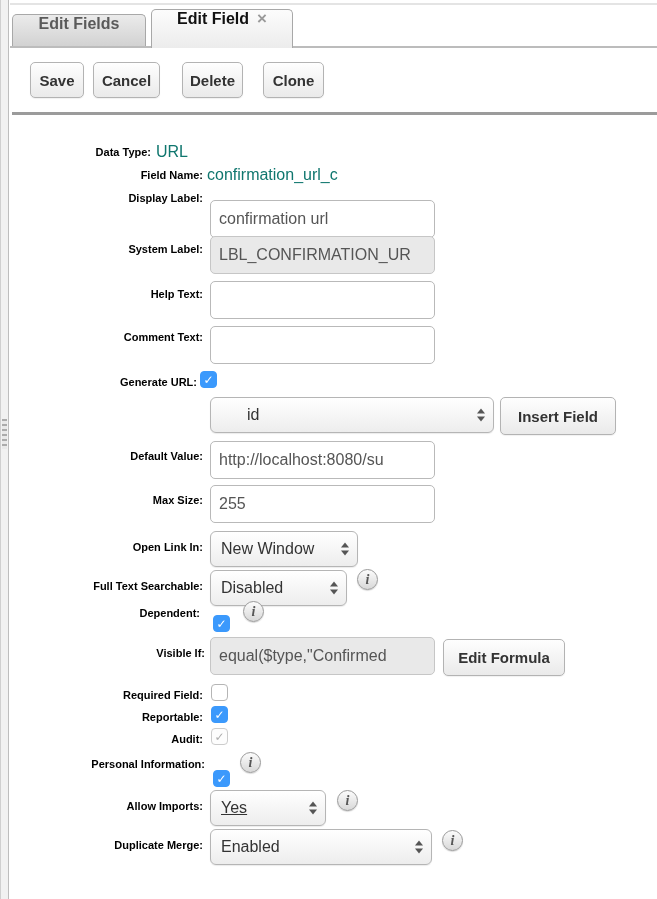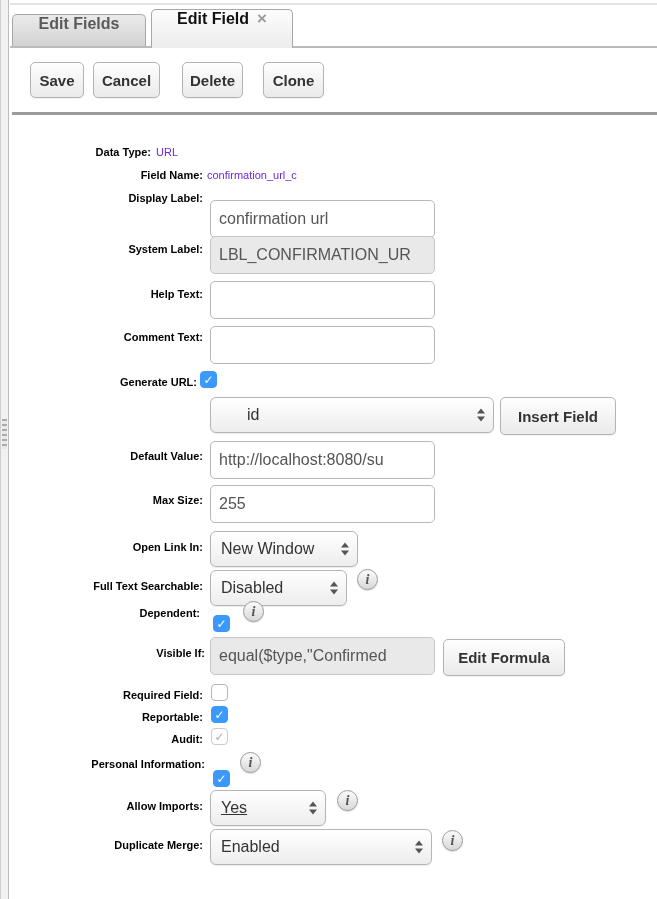--- a/index.html
+++ b/index.html
@@ -28,21 +28,21 @@
   .tab-close { margin-left:8px; color:#999; font-weight:bold; font-size:17px; line-height:17px; cursor:pointer; }
 
   
   .btn { position:absolute; height:36px; border:1px solid #b3b3b3; border-radius:5px;
          background:linear-gradient(#fefefe,#eaeaea); font-weight:bold; font-size:15px; color:#333;
          display:flex; align-items:center; justify-content:center; cursor:pointer;
          box-shadow:0 1px 1px rgba(0,0,0,0.06); }
 
   
   .lbl { position:absolute; font-weight:bold; font-size:11px; line-height:18px; color:#000; text-align:right; }
-  .val { position:absolute; font-size:11px; line-height:18px; color:#6d28d9; }
+  .val { position:absolute; font-size:16px; line-height:18px; color:#0f766e; }
   .ti  { position:absolute; width:225px; height:38px; border:1px solid #b9b9b9; border-radius:5px;
          background:#fff; font-family:inherit; font-size:16px; color:#555; padding:0 8px; outline:none; }
   .ti.dis { background:#e9e9e9; border-color:#c6c6c6; color:#555; }
   .sel { position:absolute; height:36px; border:1px solid #b5b5b5; border-radius:6px;
          background:linear-gradient(#ffffff,#ededed); display:flex; align-items:center;
          padding:0 26px 0 10px; font-size:16px; color:#333; cursor:pointer;
          box-shadow:0 1px 1px rgba(0,0,0,0.08); }
   .arrows { position:absolute; right:8px; top:50%; transform:translateY(-50%);
             display:flex; flex-direction:column; gap:3px; }
   .arr-up { width:0; height:0; border-left:4px solid transparent; border-right:4px solid transparent;

